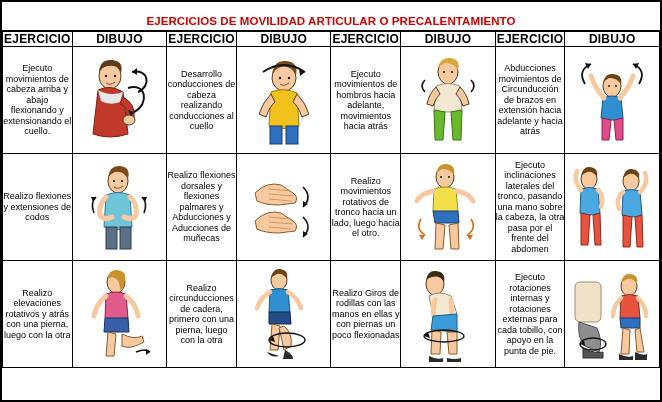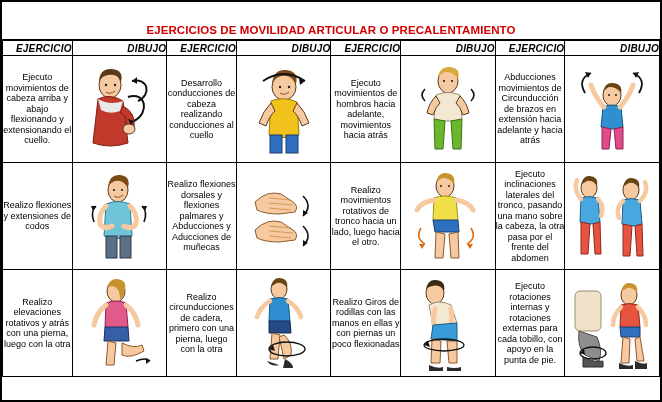--- a/index.html
+++ b/index.html
@@ -14,47 +14,46 @@
     width: 662px;
     height: 402px;
     box-sizing: border-box;
     border: 2px solid #000000;
     background: #ffffff;
     position: relative;
     overflow: hidden;
   }
   .title-block {
     text-align: center;
-    padding: 21px 0 2px 0;
+    padding: 12px 0 2px 0;
     border-bottom: 1px solid #000000;
   }
   .title-line {
     color: #d40000;
     font-weight: bold;
     font-size: 11.5px;
     line-height: 14px;
     letter-spacing: 0.1px;
   }
   table.grid {
     border-collapse: collapse;
     width: 100%;
     table-layout: fixed;
   }
   table.grid td, table.grid th {
     border: 1px solid #000000;
     vertical-align: middle;
     padding: 0;
   }
   th.hdr {
-    font-size: 10px;
+    font-size: 12px;
     font-weight: bold;
-    text-align: right;
+    text-align: center;
     height: 14px;
     letter-spacing: 0.2px;
-    font-style: italic;
   }
   td.txt {
     font-size: 9px;
     line-height: 10.5px;
     text-align: center;
     padding: 2px 3px;
     color: #000000;
   }
   td.fig {
     text-align: center;

